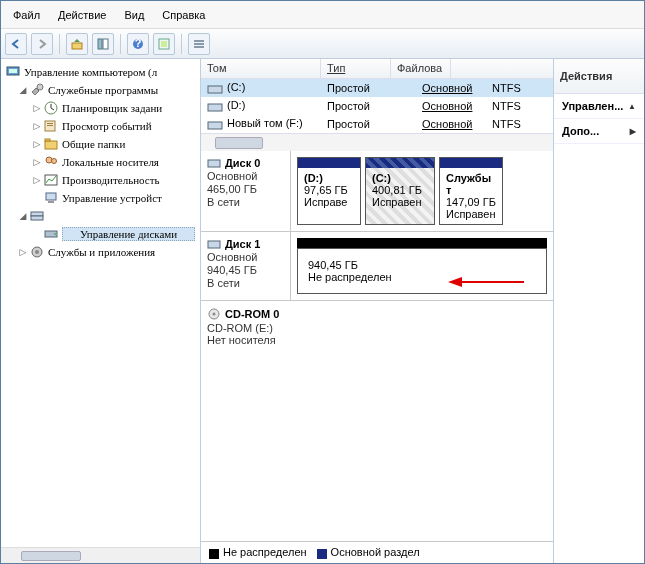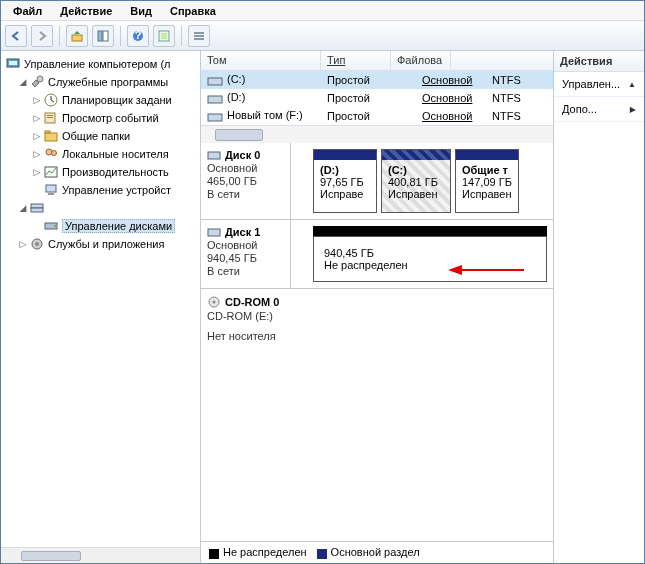--- a/index.html
+++ b/index.html
@@ -9,60 +9,60 @@
 
 
 .titlebar { height: 28px; background: linear-gradient(#f5fafd, #d8e8f5); display: flex; align-items: center; padding: 0 4px; border-bottom: 1px solid #aac; }
 .titlebar .app-icon { width: 16px; height: 16px; margin-right: 6px; }
 .titlebar .title { flex: 1; color: #333; }
 .winbtns { display: flex; gap: 2px; }
 .winbtn { width: 28px; height: 18px; border: 1px solid #7a9; border-radius: 2px; background: linear-gradient(#eaf6fc,#c6dff0); display:flex; align-items:center; justify-content:center; font-size:10px; color:#333; }
 .winbtn.close { background: linear-gradient(#f5c4c4,#e07070); border-color:#b44; color:#fff; }
 
 
-.menubar { height: 20px; background: #f7f7f7; border-bottom: 1px solid #ddd; display:flex; align-items:center; padding: 0 4px; gap: 2px; font-weight: bold; }
+.menubar { height: 28px; background: #f7f7f7; border-bottom: 1px solid #ddd; display:flex; align-items:center; padding: 0 4px; gap: 2px; }
 .menuitem { padding: 2px 8px; color: #000; }
 
 
 .toolbar { height: 30px; background: linear-gradient(#fdfdfd,#e8eef4); border-bottom: 1px solid #c0cde0; display:flex; align-items:center; padding:0 4px; gap:4px; }
 .tbtn { width:22px; height:22px; border:1px solid #b8c8d8; border-radius:2px; background:#eef4fa; display:flex; align-items:center; justify-content:center; }
 .tsep { width:1px; height:20px; background:#c0cde0; margin:0 2px; }
 
 
 .content { flex:1; display:flex; overflow:hidden; }
 
 
 .treepane { width:200px; border-right:1px solid #c0cde0; background:#fff; display:flex; flex-direction:column; position:relative; }
 .tree { flex:1; overflow:hidden; padding:4px 2px; white-space:nowrap; }
 .tree-item { display:flex; align-items:center; height:18px; padding:1px 0; }
 .tree-item .tg { width:12px; text-align:center; color:#666; font-size:9px; }
 .tree-item .ti { width:16px; height:16px; margin-right:3px; flex-shrink:0; }
-.tree-item .tl { color:#000; }
-.tree-item.selected .tl { background:#d0e4f5; border:1px dotted #8ab; padding:0 2px;text-align:center; }
+.tree-item .tl { color:#000;font-family:Liberation Serif, serif; }
+.tree-item.selected .tl { background:#d0e4f5; border:1px dotted #8ab; padding:0 17px;text-align:center; }
 .depth0 { padding-left:2px; }
 .depth1 { padding-left:14px; }
 .depth2 { padding-left:28px; }
 .hscroll-stub { height:16px; background:#f0f0f0; border-top:1px solid #ddd; display:flex; align-items:center; }
 .hscroll-stub .thumb { width:60px; height:10px; background:#cfd8e2; border:1px solid #aab; margin-left:20px; border-radius:2px; }
 
 
 .midpane { flex:1; display:flex; flex-direction:column; border-right:1px solid #c0cde0; background:#fff; }
 .vol-header { display:flex; height:20px; border-bottom:1px solid #dde; background:linear-gradient(#fdfdfd,#eef2f6); }
 .vol-header .col { padding:3px 6px; border-right:1px solid #dde; color:#333; overflow:hidden; }
 .col-tom{width:120px;} .col-loc{width:95px;} .col-typ{width:70px;text-decoration:underline;} .col-fs{width:60px;}
 .vol-body { }
 .vol-row { display:flex; height:18px; align-items:center; }
 .vol-row.selected { background:#cde5f7; }
 .vol-row .cell { padding:0 6px; overflow:hidden; }
 .vol-row .vi { width:16px; height:12px; margin-right:4px; display:inline-block; vertical-align:middle; }
 .mid-hscroll { height:18px; border-top:1px solid #dde; display:flex; align-items:center; background:#f4f4f4; }
 .mid-hscroll .thumb { width:48px; height:12px; background:#cfd8e2; border:1px solid #aab; margin-left:14px; border-radius:2px; }
 .disks { flex:1; overflow:hidden; }
 
-.disk-group { display:flex; border-bottom:1px solid #c8c8c8;gap:16px; }
+.disk-group { display:flex; border-bottom:1px solid #c8c8c8; }
 .disk-info { width:90px; padding:6px 6px; border-right:1px solid #c8c8c8; }
 .disk-info .di-title { font-weight:bold; display:flex; align-items:center; gap:4px; }
 .disk-info .di-line { color:#333; margin-top:1px; }
 .disk-parts { flex:1; display:flex; padding:6px; gap:4px; position:relative; }
 
 .part-top { height:10px; background:#1a2a80; }
 .part-top.selected { background:repeating-linear-gradient(45deg,#1a2a80 0 4px,#425aa0 4px 8px); }
 .part-box { border:1px solid #555; display:flex; flex-direction:column; min-height:64px; background:#fff; }
 .part-body { flex:1; padding:4px 6px; font-size:11px; }
 .part-body.hatched { background:repeating-linear-gradient(45deg,#f3f3f3 0 4px,#dedede 4px 8px); }
@@ -74,22 +74,22 @@
 .arrow-line { stroke:#e00000; stroke-width:2; }
 .arrow-head { fill:#e00000; }
 
 .legend { height:22px; border-top:1px solid #c8c8c8; display:flex; align-items:center; padding:0 8px; gap:10px; font-size:11px; }
 .leg-sw { width:10px; height:10px; display:inline-block; vertical-align:middle; margin-right:4px; }
 .leg-sw.black { background:#000; }
 .leg-sw.blue { background:#1a2a80; }
 
 
 .actpane { width:90px; background:#fff; display:flex; flex-direction:column; }
-.actpane .ah { background:linear-gradient(#fdfdfd,#eef2f6); padding:4px 6px; border-bottom:1px solid #dde; font-weight:bold; color:#333;}
-.actpane .ar { padding:6px 8px; display:flex; align-items:center; justify-content:space-between; border-bottom:1px solid #eef; }
+.actpane .ah { background:linear-gradient(#fdfdfd,#eef2f6); padding:11px 6px; border-bottom:1px solid #dde; font-weight:bold; color:#333;}
+.actpane .ar { padding:6px 8px; display:flex; align-items:center; justify-content:space-between; border-bottom:1px solid #eef;font-weight:bold; }
 .actpane .ar .tri { font-size:8px; color:#333; }
 svg { display:block; }
 
 </style>
 </head>
 <body>
 
 <div class="window">
 
 
@@ -332,21 +332,21 @@
               <div class="part-top selected"></div>
               <div class="part-body hatched">
                   <div class="pn">(C:)</div>
                   <div>400,81 ГБ</div>
                   <div>Исправен</div>
                 </div>
             </div>
             <div class="part-box" style="flex:0 0 64px;">
               <div class="part-top"></div>
               <div class="part-body">
-                  <div class="pn">Общие т</div>
+                  <div class="pn">Службы т</div>
                   <div>147,09 ГБ</div>
                   <div>Исправен</div>
                 </div>
             </div>
           </div>
         </div>
 
         <div class="disk-group">
           <div class="disk-info">
             <div class="di-title">
@@ -379,21 +379,21 @@
             <div class="di-title">
                 <span>
                   <svg width="14" height="14">
                     <circle cx="7" cy="7" r="5" fill="#e8e8e8" stroke="#888"></circle>
                     <circle cx="7" cy="7" r="1.5" fill="#888"></circle>
                   </svg>
                 </span>
                 <span>CD-ROM 0</span>
               </div>
             <div class="di-line">CD-ROM (E:)</div>
-            <div class="di-line" style="margin-top:8px;">Нет носителя</div>
+            <div class="di-line" style="margin-top:0;">Нет носителя</div>
           </div>
         </div>
 
       </div>
 
       <div class="legend">
         <span><span class="leg-sw black"></span><span>Не распределен</span></span>
         <span><span class="leg-sw blue"></span><span>Основной раздел</span></span>
       </div>
     </div>

